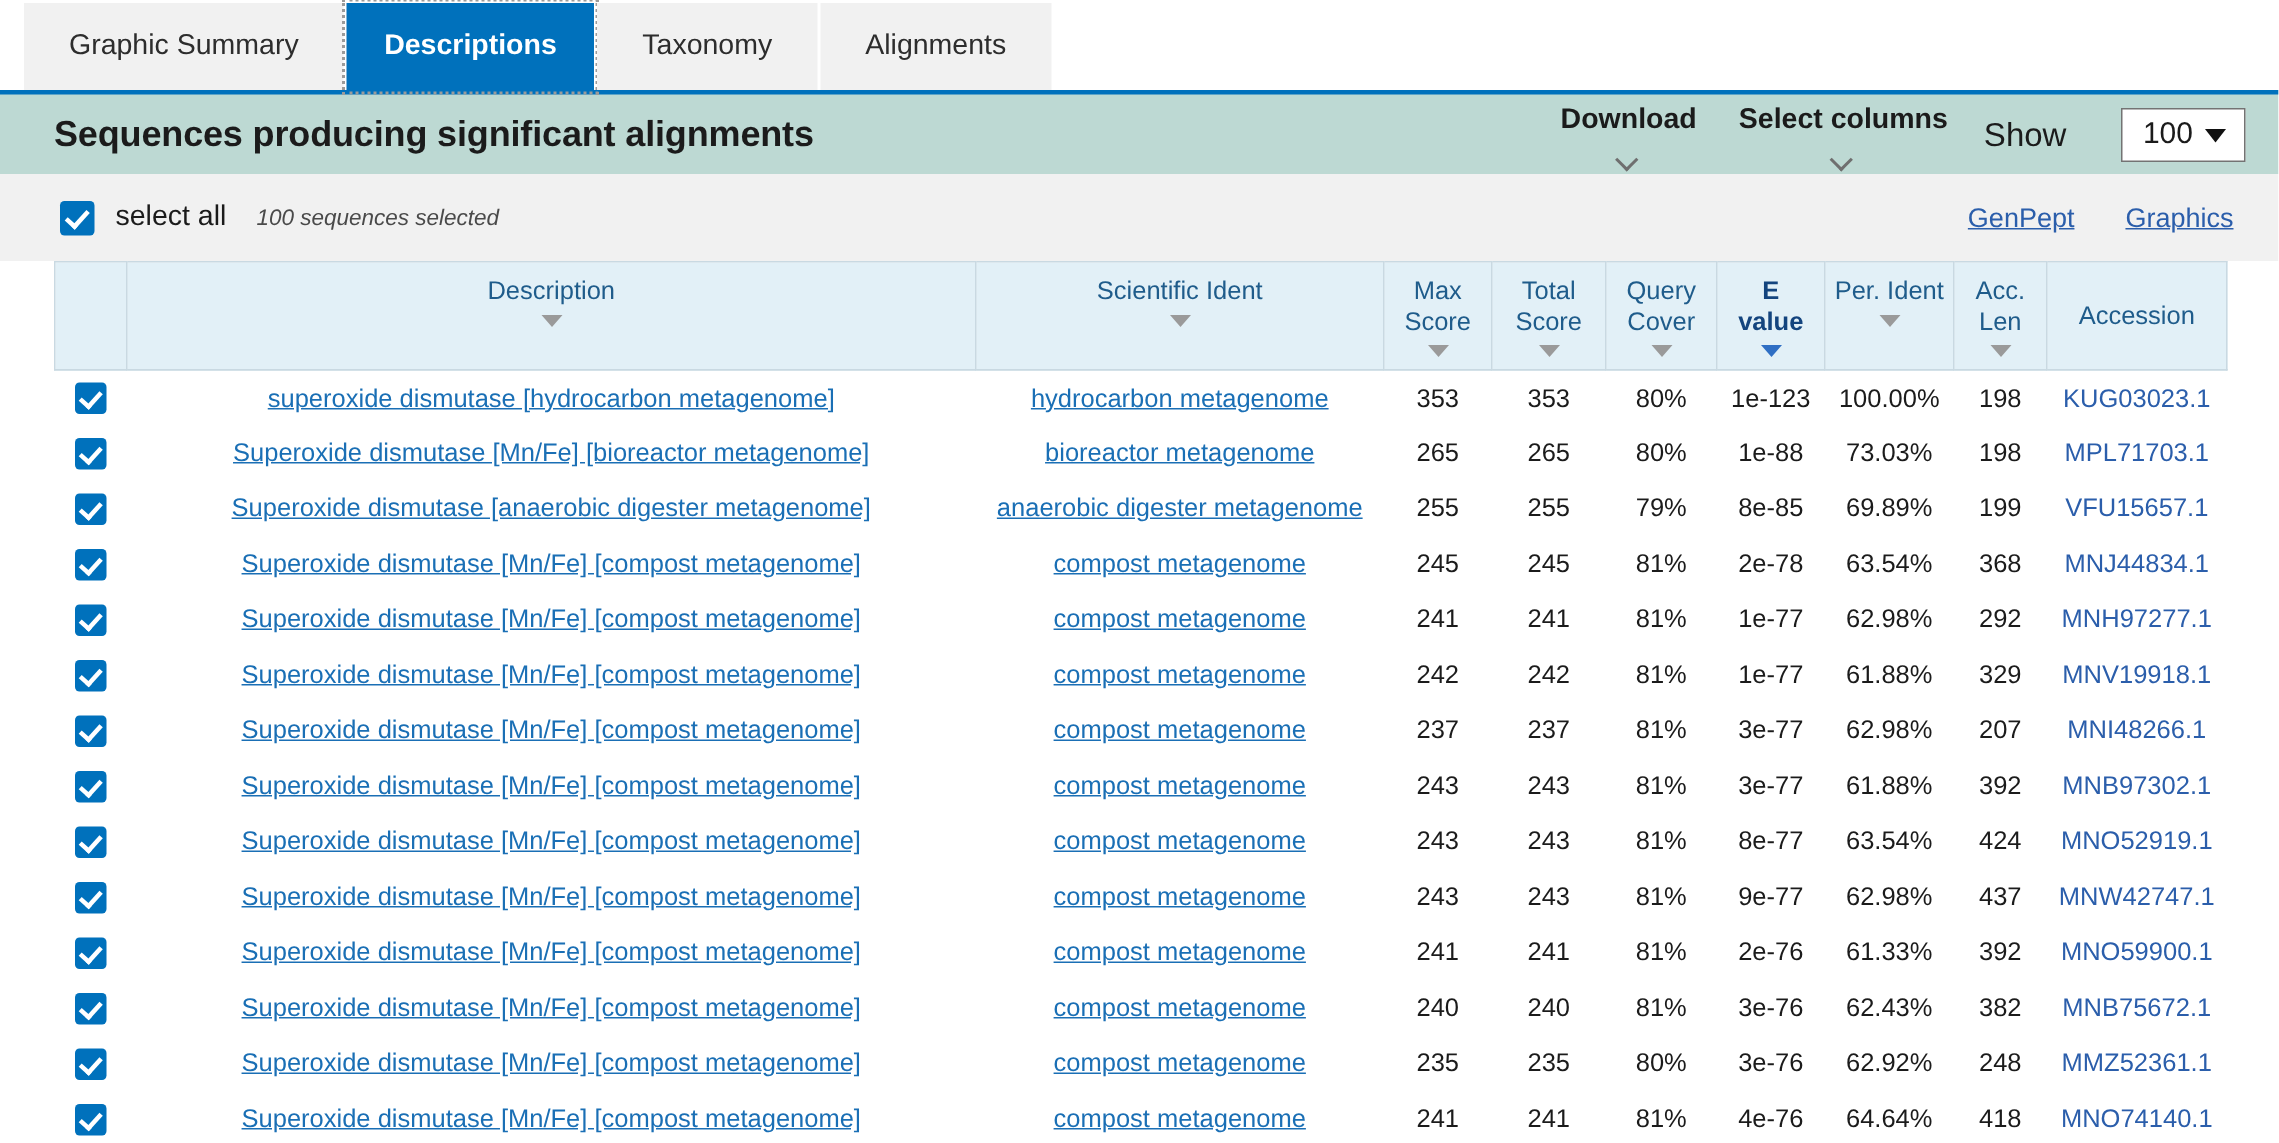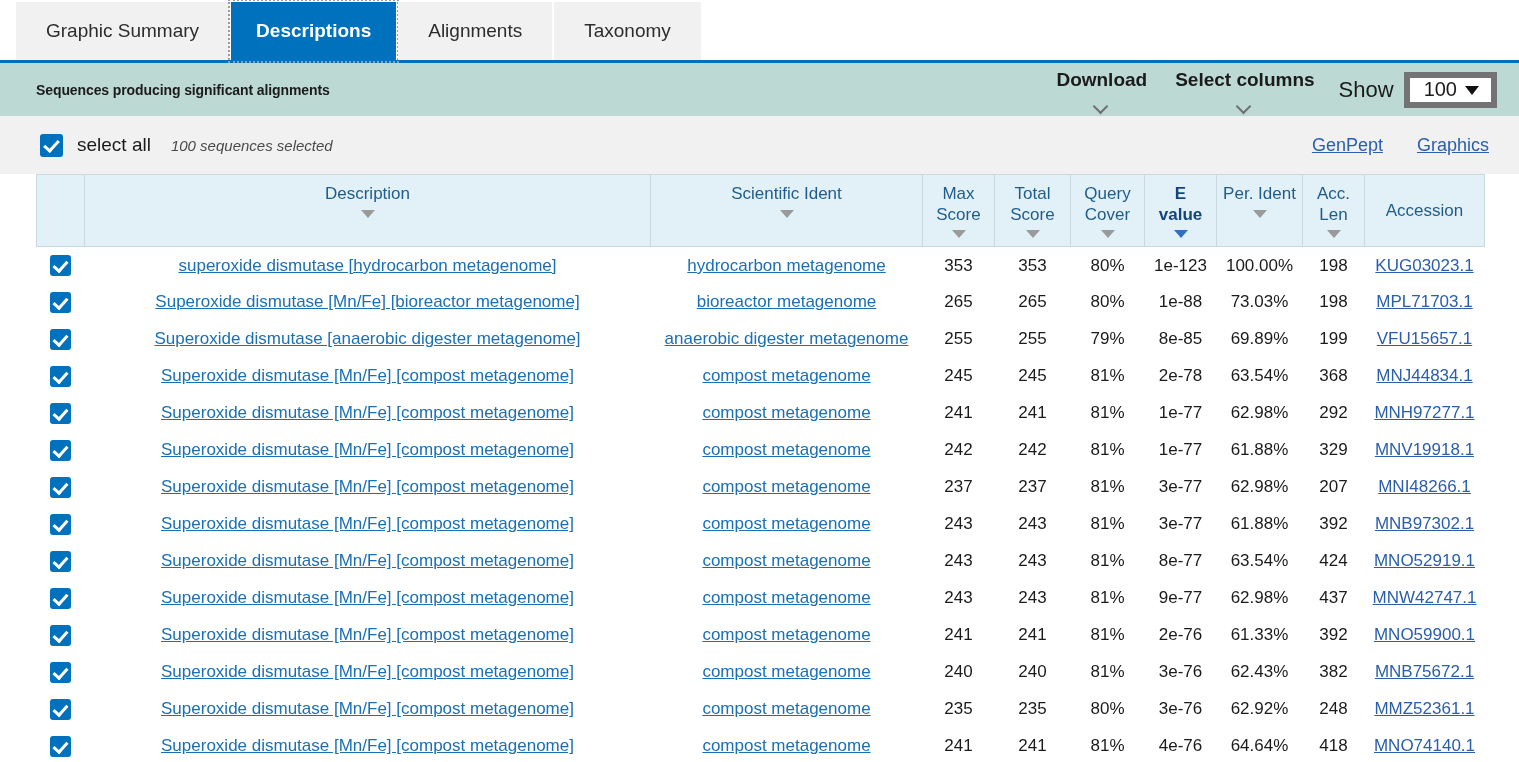--- a/index.html
+++ b/index.html
@@ -52,21 +52,21 @@
   .titlebar {
     height: 56px;
     background: #bdd9d3;
     border-top: 3px solid #0071bc;
     display: flex;
     align-items: center;
     padding: 0 16px 0 36px;
   }
   .titlebar h2 {
     margin: 0;
-    font-size: 14px;
+    font-size: 24px;
     font-weight: bold;
     color: #1b1b1b;
     letter-spacing: -0.1px;
   }
   .titlebar-right {
     margin-left: auto;
     display: flex;
     align-items: center;
     gap: 0px;
   }
@@ -101,27 +101,28 @@
   .show-label {
     font-size: 22px;
     color: #1b1b1b;
     margin: 0 10px 0 10px;
   }
   .show-select {
     display: flex;
     align-items: center;
     gap: 8px;
     background: #ffffff;
-    border: 6px solid #737373;
+    border: 1px solid #737373;
     padding: 4px 12px 4px 14px;
     height: 36px;
     font-size: 20px;
     color: #1b1b1b;
     cursor: pointer;
     margin-right: 6px;
+    margin-left: 26px;
   }
   .show-select .caret {
     width: 0; height: 0;
     border-left: 7px solid transparent;
     border-right: 7px solid transparent;
     border-top: 9px solid #111;
     margin-top: 2px;
   }
 
   
@@ -227,21 +228,20 @@
   td.c-desc { text-align: left; padding-left: 10px; }
   td.c-sci { text-align: left; padding-left: 4px; }
   .rowlink {
     color: #1a6fb5;
     text-decoration: underline;
     font-size: 17px;
     cursor: pointer;
   }
   .acclink {
     color: #2b5eab;
-    text-decoration: underline;
     font-size: 17px;
     cursor: pointer;
   }
   .cb-sm {
     width: 21px; height: 21px;
     background: #0071bc;
     border-radius: 3px;
     position: relative;
     display: inline-block;
     cursor: pointer;
@@ -263,24 +263,24 @@
 <div class="page">
 
   <div class="tabstrip">
     <button class="tab">
         <span>Graphic Summary</span>
       </button>
     <button class="tab active">
         <span>Descriptions</span>
       </button>
     <button class="tab">
-        <span>Alignments</span>
+        <span>Taxonomy</span>
       </button>
     <button class="tab">
-        <span>Taxonomy</span>
+        <span>Alignments</span>
       </button>
   </div>
 
   <div class="titlebar">
     <h2>Sequences producing significant alignments</h2>
     <div class="titlebar-right">
       <button class="menu-btn">
         <span>Download</span>
         <span class="chev"></span>
       </button>

